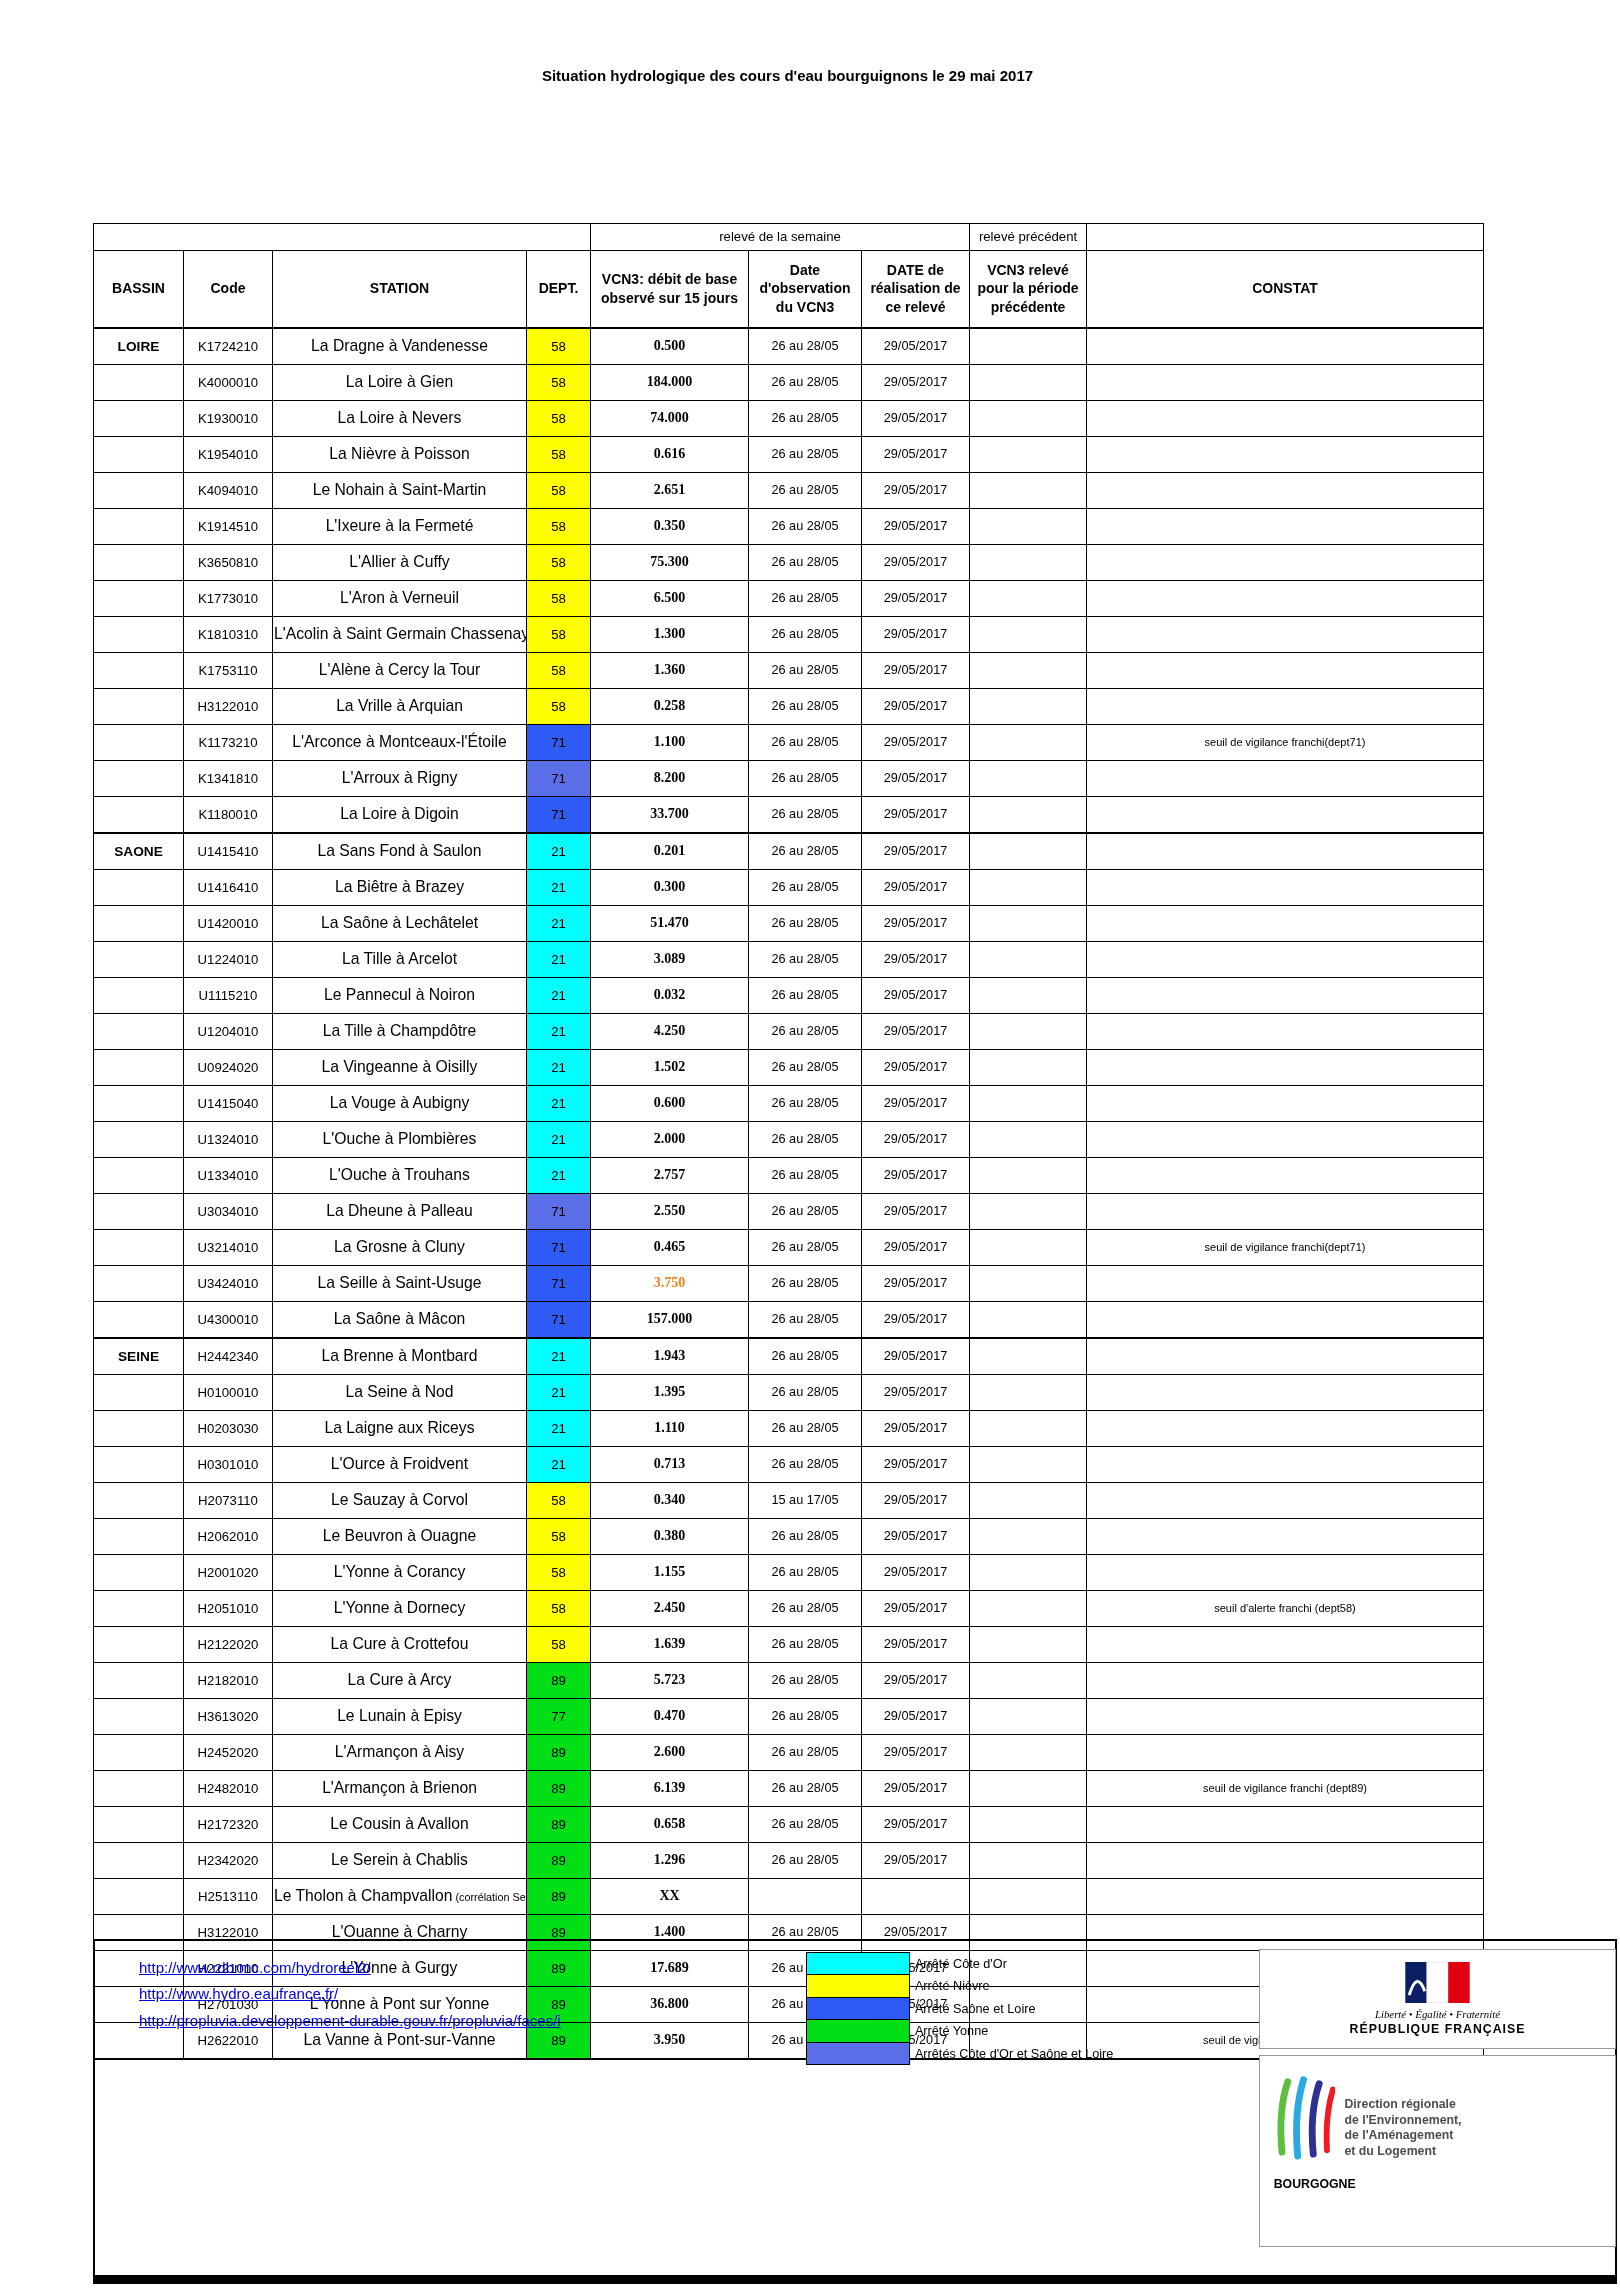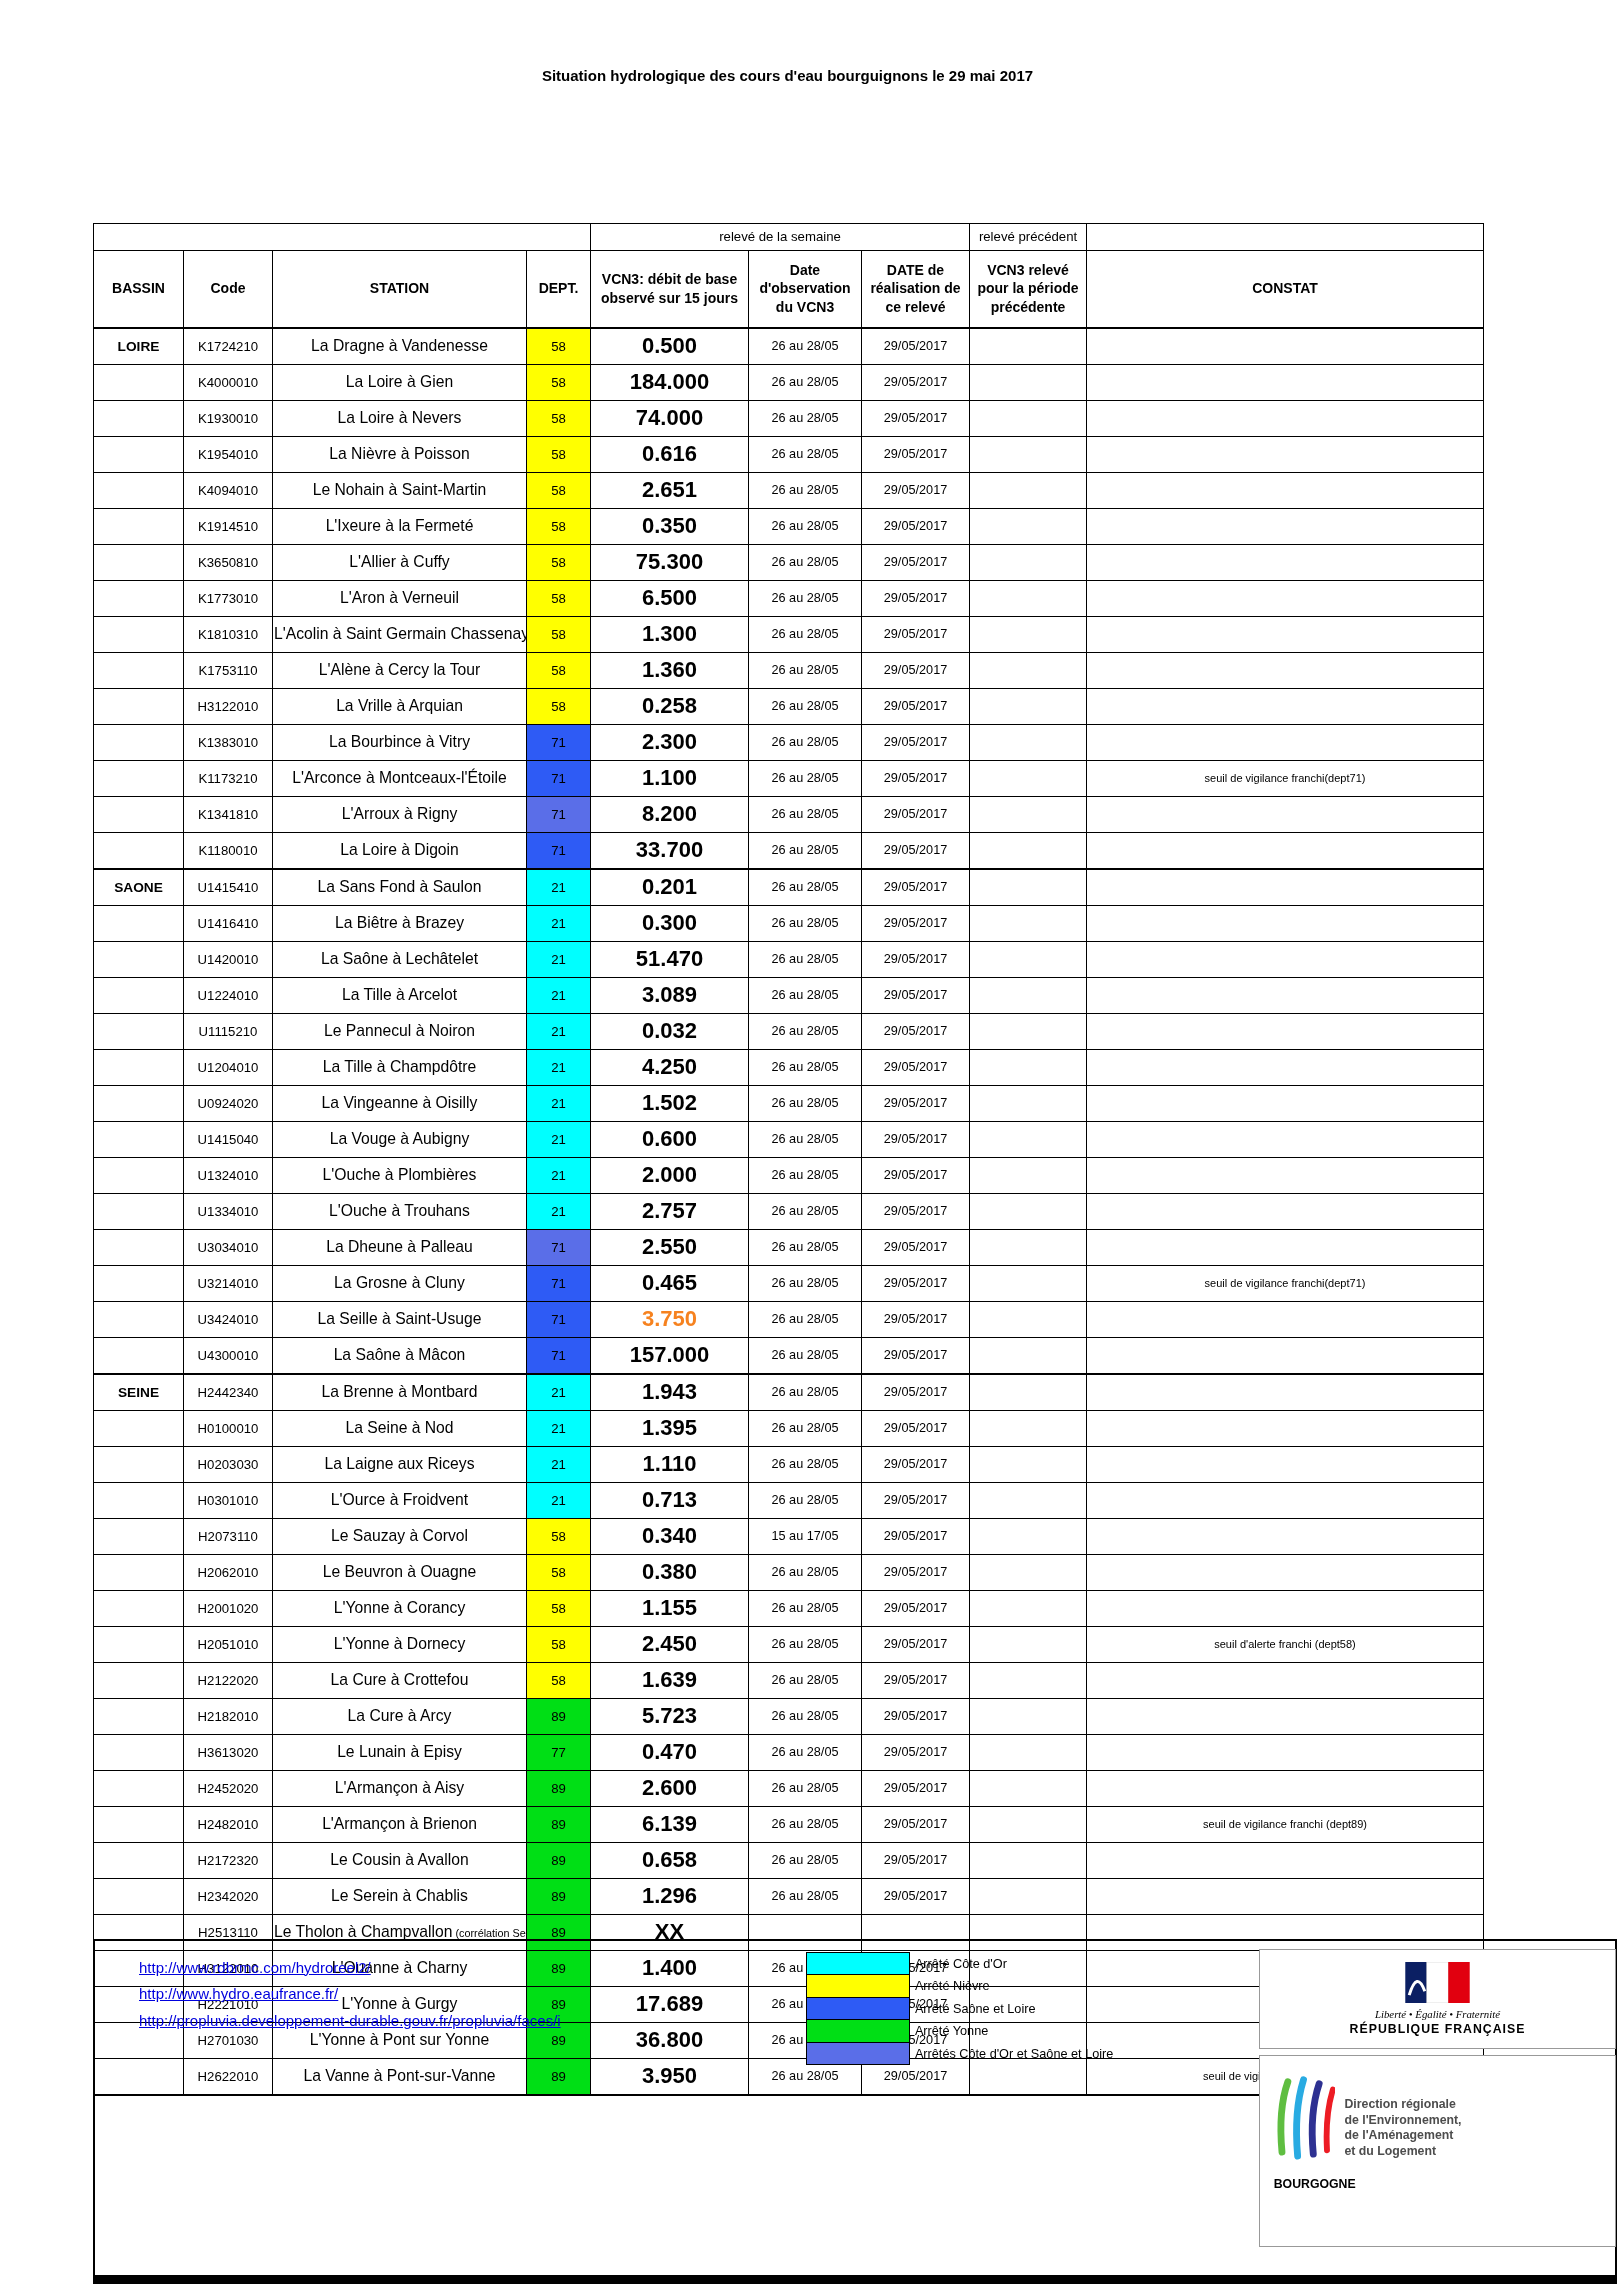--- a/index.html
+++ b/index.html
@@ -32,21 +32,21 @@
   th.c-constat, td.c-constat { border-right:2px solid #000; }
   th.c-vcn3, td.c-vcn3, th.c-prev, td.c-prev { border-left:2px solid #000; }
   tbody td { height:33px; text-align:center; vertical-align:middle; }
   tbody tr:last-child td { border-bottom:2.9px solid #000; }
   tr.group-start td { border-top:2.9px solid #000 !important; }
   td.c-bassin { border-top:1px dotted #808080; font-weight:bold; font-size:13.7px; }
   td.c-code   { font-size:13.2px; }
   td.c-station{ font-size:15.7px; }
   td.c-station .note { font-size:10.8px; }
   td.c-dept   { font-size:13.2px; }
-  td.c-vcn3   { font-size:22px; font-weight:bold; }
+  td.c-vcn3   { font-size:14px; font-weight:bold;font-family:Liberation Serif, serif; }
   td.c-dobs, td.c-dreal, td.c-prev { font-size:12.7px; }
   td.c-constat{ font-size:11px;margin-left:8px; }
   
   .footer-box {
     position:absolute; left:93px; top:1939px; width:1524px; height:345px;
     border:2px solid #000; border-bottom:9.8px solid #000; box-sizing:border-box;
   }
   .links { position:absolute; left:44px; top:13.7px; }
   .links a { display:block; font-size:15px; line-height:26.5px; text-decoration:underline; }
   .legend { position:absolute; left:711px; top:11.8px; }
@@ -220,31 +220,20 @@
           <td class="c-station">La Vrille à Arquian</td>
           <td class="c-dept" style="background: rgb(255, 255, 0);">58</td>
           <td class="c-vcn3">0.258</td>
           <td class="c-dobs">26 au 28/05</td>
           <td class="c-dreal">29/05/2017</td>
           <td class="c-prev"></td>
           <td class="c-constat"></td>
         </tr>
         <tr>
           <td class="c-bassin"></td>
-          <td class="c-code">K1383010</td>
-          <td class="c-station">La Bourbince à Vitry</td>
-          <td class="c-dept" style="background: rgb(46, 91, 245);">71</td>
-          <td class="c-vcn3">2.300</td>
-          <td class="c-dobs">26 au 28/05</td>
-          <td class="c-dreal">29/05/2017</td>
-          <td class="c-prev"></td>
-          <td class="c-constat"></td>
-        </tr>
-        <tr>
-          <td class="c-bassin"></td>
           <td class="c-code">K1173210</td>
           <td class="c-station">L'Arconce à Montceaux-l'Étoile</td>
           <td class="c-dept" style="background: rgb(46, 91, 245);">71</td>
           <td class="c-vcn3">1.100</td>
           <td class="c-dobs">26 au 28/05</td>
           <td class="c-dreal">29/05/2017</td>
           <td class="c-prev"></td>
           <td class="c-constat">seuil de vigilance franchi(dept71)</td>
         </tr>
         <tr>

